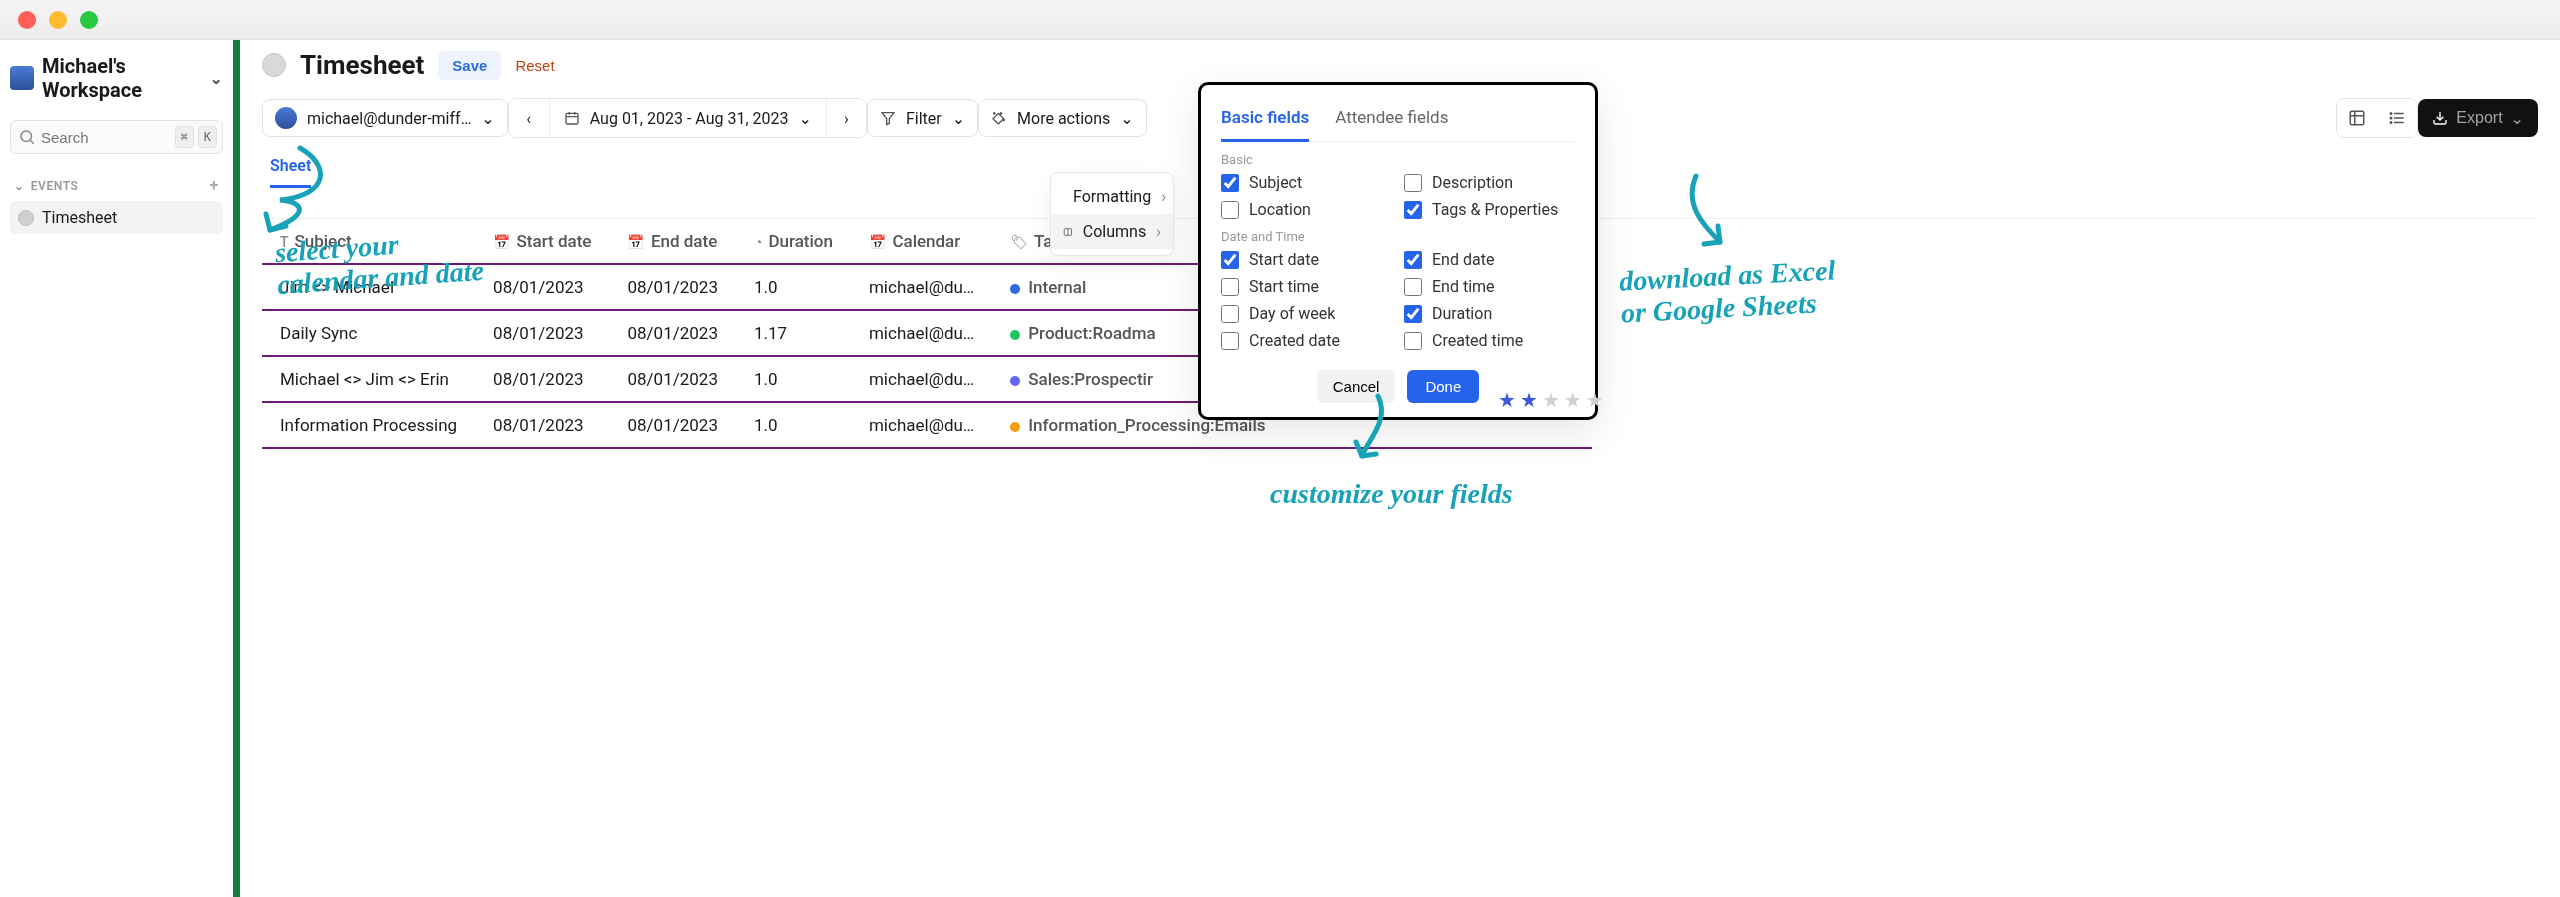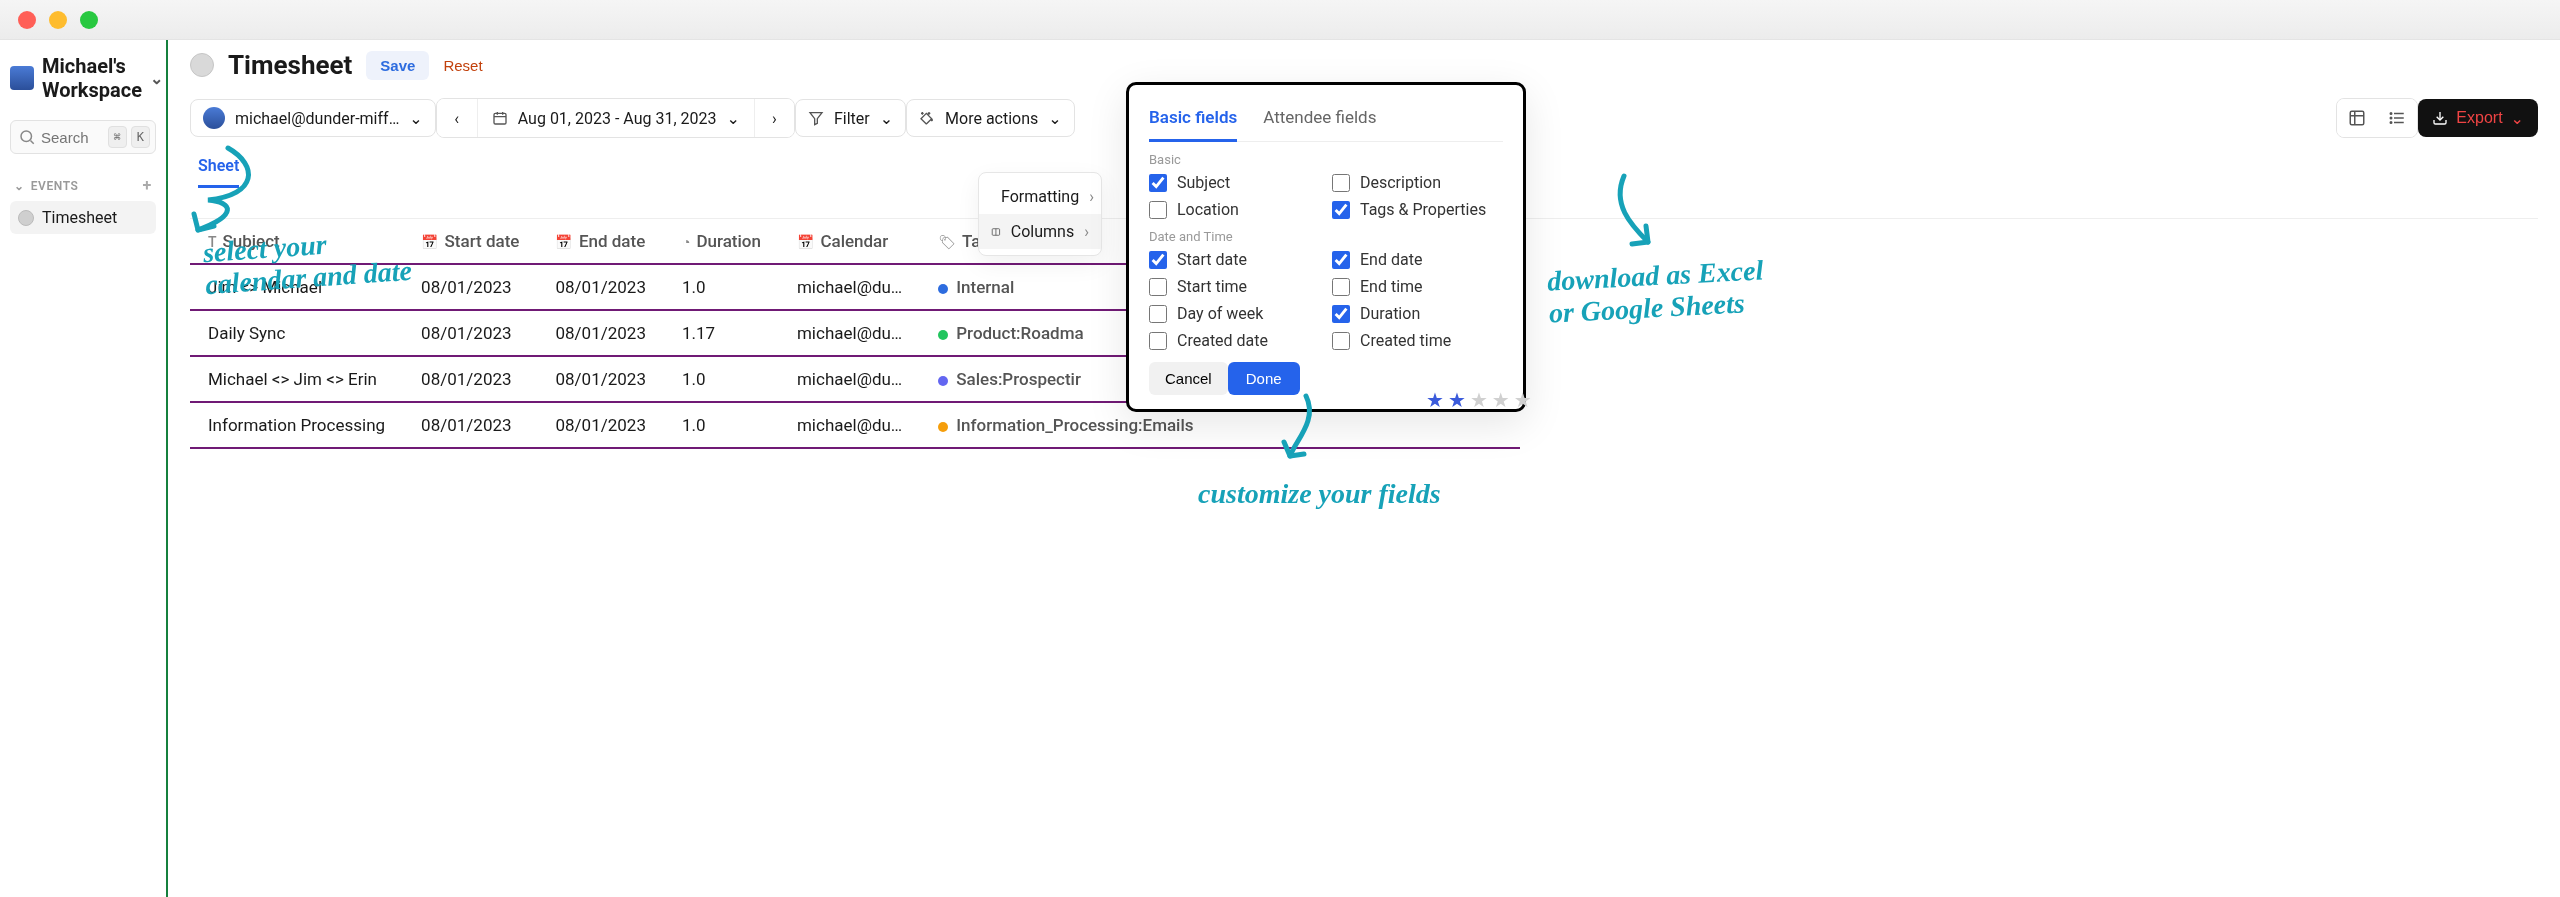--- a/index.html
+++ b/index.html
@@ -7,21 +7,21 @@
   body { width:2560px; height:897px; position:relative; }
 
   
   .mac-bar { height:40px; background:linear-gradient(#f5f5f5,#ececec); display:flex; align-items:center; padding-left:18px; gap:13px; border-bottom:1px solid #e4e4e4; }
   .mac-dot { width:18px; height:18px; border-radius:50%; }
   .macr{background:#ff5f57;} .macy{background:#febc2e;} .macg{background:#28c840;}
 
   .app { display:flex; height:calc(897px - 40px); }
 
   
-  .sidebar { width:168px; border-right:2px solid #15803d; padding:14px 10px; display:flex; flex-direction:column; }
+  .sidebar { width:240px; border-right:7px solid #15803d; padding:14px 10px; display:flex; flex-direction:column; }
   .ws-row { display:flex; align-items:center; gap:8px; font-weight:700; font-size:20px; margin-bottom:18px; cursor:pointer;}
   .avatar-sm { width:24px; height:24px; border-radius:4px; background:linear-gradient(#4a7bd6,#2b4f9a); flex:0 0 auto; }
   .chev { margin-left:auto; font-size:16px; color:#555; }
 
   .search-wrap{position:relative; margin-bottom:14px;}
   .search-input{ width:100%; height:34px; border:1px solid #e2e2e2; border-radius:6px; padding:0 60px 0 30px; font-size:15px; color:#333; background:#fafafa;}
   .search-icon{ position:absolute; left:8px; top:8px; color:#888;}
   .kbd-wrap{position:absolute; right:6px; top:6px; display:flex; gap:4px;}
   .kbd{ font-family:ui-monospace,monospace; font-size:12px; min-width:18px; height:22px; display:flex;align-items:center;justify-content:center; background:#efefef; border:1px solid #e0e0e0; border-radius:4px; padding:0 5px; color:#666;}
 
@@ -40,21 +40,21 @@
 
   .toolbar{ display:flex; align-items:center; margin-bottom:12px;}
   .pill{ display:flex; align-items:center; height:38px; padding:0 12px; border:1px solid #e3e3e3; border-radius:8px; background:#fff; font-size:16px; gap:10px; cursor:pointer;}
   .pill .avatar-xs{ width:22px;height:22px;border-radius:50%;background:linear-gradient(#4a7bd6,#2b4f9a);}
   .pill-seg{ display:flex; border:1px solid #e3e3e3; border-radius:8px; overflow:hidden; }
   .seg-btn{ width:40px; height:38px; display:flex;align-items:center;justify-content:center; background:#fff; cursor:pointer;}
   .seg-btn + .seg-btn { border-left:1px solid #eee;}
   .date-seg{ padding:0 14px; display:flex;align-items:center;gap:10px;}
 
   .ml-auto{ margin-left:auto; }
-  .btn-dark{ background:#111; color:#ef4444; display:flex;align-items:center;gap:8px; height:38px; padding:0 14px; border-radius:8px; border:none; font-size:16px; cursor:pointer;}
+  .btn-dark{ background:#111; color:#a3a3a3; display:flex;align-items:center;gap:8px; height:38px; padding:0 14px; border-radius:8px; border:none; font-size:16px; cursor:pointer;}
   .view-toggle{ border:1px solid #e3e3e3; border-radius:8px; display:flex; overflow:hidden;}
   .view-toggle .seg-btn{border:none;}
 
   .tabs{ margin-top:10px; margin-bottom:0; display:flex;gap:20px; padding-left:8px;}
   .tab{ padding:6px 0 10px; font-size:16px; color:#2563eb; font-weight:600; border-bottom:3px solid #2563eb;}
 
   .table-wrap{ margin-top:30px; border-top:1px solid #eee; }
   table{ border-collapse:collapse; font-size:17px; }
   th,td{ text-align:left; padding:12px 18px; border-bottom:2px solid #701a75; white-space:nowrap;}
   th{ color:#555; font-weight:500;}
@@ -75,21 +75,21 @@
   .menu-item .right-chev{margin-left:auto;color:#888;}
 
   .popover{ position:absolute; left:958px; top:42px; width:400px; background:#fff; border:3px solid #000000; border-radius:10px; box-shadow:0 12px 40px rgba(0,0,0,.10); padding:18px 20px 14px;}
   .pop-tabs{ display:flex; gap:26px; border-bottom:1px solid #eee; margin-bottom:10px;}
   .pop-tab{ padding:4px 0 12px; font-size:17px; color:#666; cursor:pointer;}
   .pop-tab.active{ color:#2563eb; font-weight:600; border-bottom:3px solid #2563eb; margin-bottom:-1px;}
   .group-label{ color:#999; font-size:13px; margin:10px 0 6px;}
   .check-grid{ display:grid; grid-template-columns:1fr 1fr; row-gap:8px; column-gap:12px;}
   .chk{display:flex;align-items:center;gap:10px;font-size:16px;color:#333;}
   .chk input{ width:18px;height:18px; accent-color:#2563eb;}
-  .pop-actions{ display:flex; justify-content:flex-start; margin-top:12px;}
+  .pop-actions{ display:flex; justify-content:center; gap:12px; margin-top:20px;}
   .btn-cancel{ background:#f1f1f1; border:none; border-radius:6px; padding:8px 16px; font-size:15px; cursor:pointer;}
   .btn-done{ background:#2563eb; color:#fff; border:none; border-radius:6px; padding:8px 18px; font-size:15px; cursor:pointer;}
 
   .stars{ position:absolute; left:1258px; top:348px; display:flex; gap:4px;}
   .star{ color:#d0d0d0; font-size:20px;}
   .star.on{ color:#3b5bdb;}
 
   
   .annot{ position:absolute; font-family:"Comic Sans MS","Marker Felt","Segoe Script",cursive; color:#17a2b8; font-size:28px; font-style:italic; line-height:1.15; font-weight:600;}
   .annot.a1{ left:36px; top:190px; transform:rotate(-4deg); }

